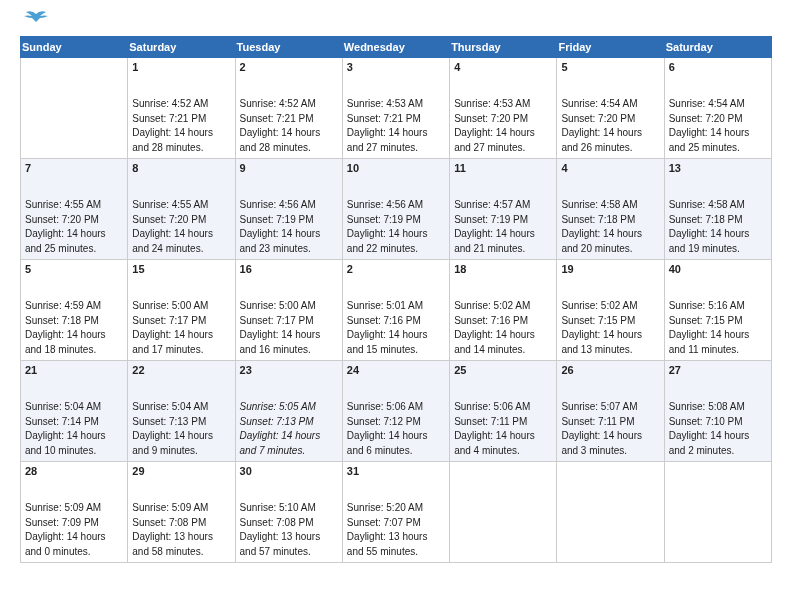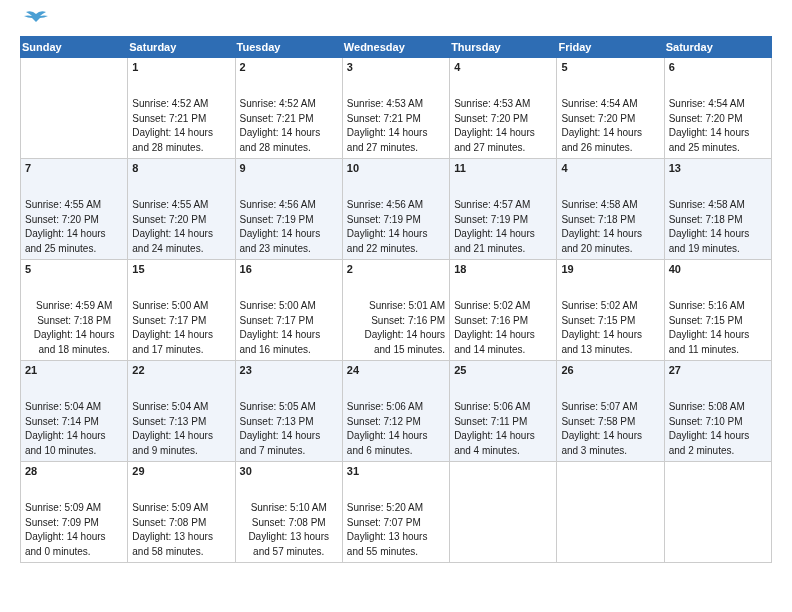--- a/index.html
+++ b/index.html
@@ -221,42 +221,42 @@
             <span class="day-num">13</span>
             <div class="day-info" style="white-space: pre-line;">Sunrise: 4:58 AM
 Sunset: 7:18 PM
 Daylight: 14 hours
 and 19 minutes.</div>
           </td>
         </tr>
         <tr>
           <td>
             <span class="day-num">5</span>
-            <div class="day-info" style="white-space: pre-line; text-align: center;">Sunrise: 4:59 AM
+            <div class="day-info" style="white-space: pre-line;">Sunrise: 4:59 AM
 Sunset: 7:18 PM
 Daylight: 14 hours
 and 18 minutes.</div>
           </td>
           <td>
             <span class="day-num">15</span>
             <div class="day-info" style="white-space: pre-line;">Sunrise: 5:00 AM
 Sunset: 7:17 PM
 Daylight: 14 hours
 and 17 minutes.</div>
           </td>
           <td>
             <span class="day-num">16</span>
             <div class="day-info" style="white-space: pre-line;">Sunrise: 5:00 AM
 Sunset: 7:17 PM
 Daylight: 14 hours
 and 16 minutes.</div>
           </td>
           <td>
             <span class="day-num">2</span>
-            <div class="day-info" style="white-space: pre-line; text-align: right;">Sunrise: 5:01 AM
+            <div class="day-info" style="white-space: pre-line;">Sunrise: 5:01 AM
 Sunset: 7:16 PM
 Daylight: 14 hours
 and 15 minutes.</div>
           </td>
           <td>
             <span class="day-num">18</span>
             <div class="day-info" style="white-space: pre-line;">Sunrise: 5:02 AM
 Sunset: 7:16 PM
 Daylight: 14 hours
 and 14 minutes.</div>
@@ -286,21 +286,21 @@
           </td>
           <td>
             <span class="day-num">22</span>
             <div class="day-info" style="white-space: pre-line;">Sunrise: 5:04 AM
 Sunset: 7:13 PM
 Daylight: 14 hours
 and 9 minutes.</div>
           </td>
           <td>
             <span class="day-num">23</span>
-            <div class="day-info" style="white-space: pre-line;">Sunrise: 5:05 AM
+            <div class="day-info" style="white-space: pre-line; font-style: italic;">Sunrise: 5:05 AM
 Sunset: 7:13 PM
 Daylight: 14 hours
 and 7 minutes.</div>
           </td>
           <td>
             <span class="day-num">24</span>
             <div class="day-info" style="white-space: pre-line;">Sunrise: 5:06 AM
 Sunset: 7:12 PM
 Daylight: 14 hours
 and 6 minutes.</div>
@@ -308,21 +308,21 @@
           <td>
             <span class="day-num">25</span>
             <div class="day-info" style="white-space: pre-line;">Sunrise: 5:06 AM
 Sunset: 7:11 PM
 Daylight: 14 hours
 and 4 minutes.</div>
           </td>
           <td>
             <span class="day-num">26</span>
             <div class="day-info" style="white-space: pre-line;">Sunrise: 5:07 AM
-Sunset: 7:58 PM
+Sunset: 7:11 PM
 Daylight: 14 hours
 and 3 minutes.</div>
           </td>
           <td>
             <span class="day-num">27</span>
             <div class="day-info" style="white-space: pre-line;">Sunrise: 5:08 AM
 Sunset: 7:10 PM
 Daylight: 14 hours
 and 2 minutes.</div>
           </td>
@@ -337,21 +337,21 @@
           </td>
           <td>
             <span class="day-num">29</span>
             <div class="day-info" style="white-space: pre-line;">Sunrise: 5:09 AM
 Sunset: 7:08 PM
 Daylight: 13 hours
 and 58 minutes.</div>
           </td>
           <td>
             <span class="day-num">30</span>
-            <div class="day-info" style="white-space: pre-line; text-align: center;">Sunrise: 5:10 AM
+            <div class="day-info" style="white-space: pre-line;">Sunrise: 5:10 AM
 Sunset: 7:08 PM
 Daylight: 13 hours
 and 57 minutes.</div>
           </td>
           <td>
             <span class="day-num">31</span>
             <div class="day-info" style="white-space: pre-line;">Sunrise: 5:20 AM
 Sunset: 7:07 PM
 Daylight: 13 hours
 and 55 minutes.</div>

